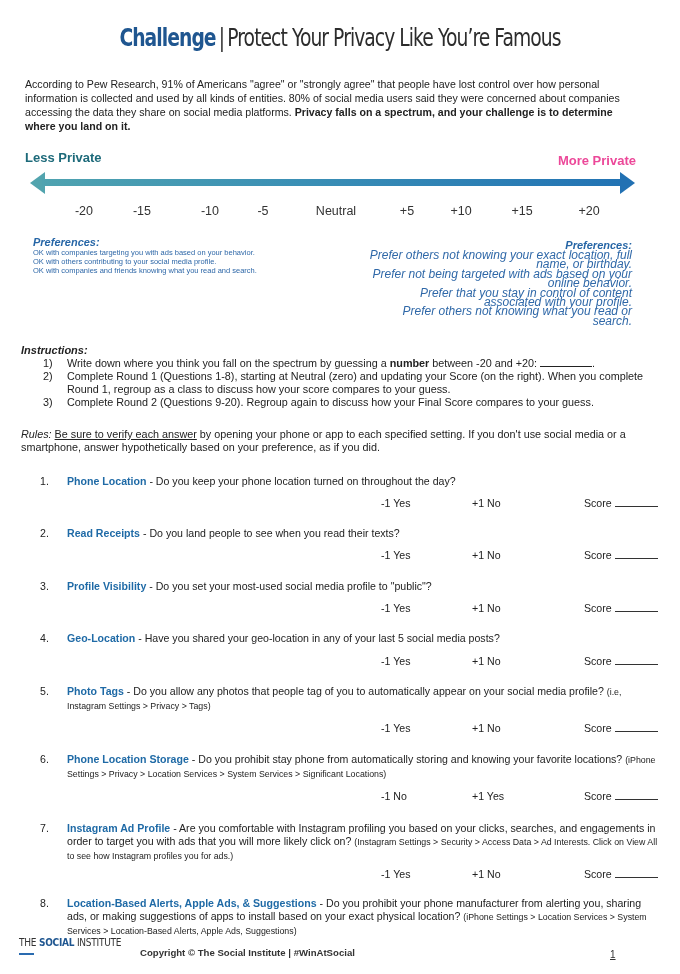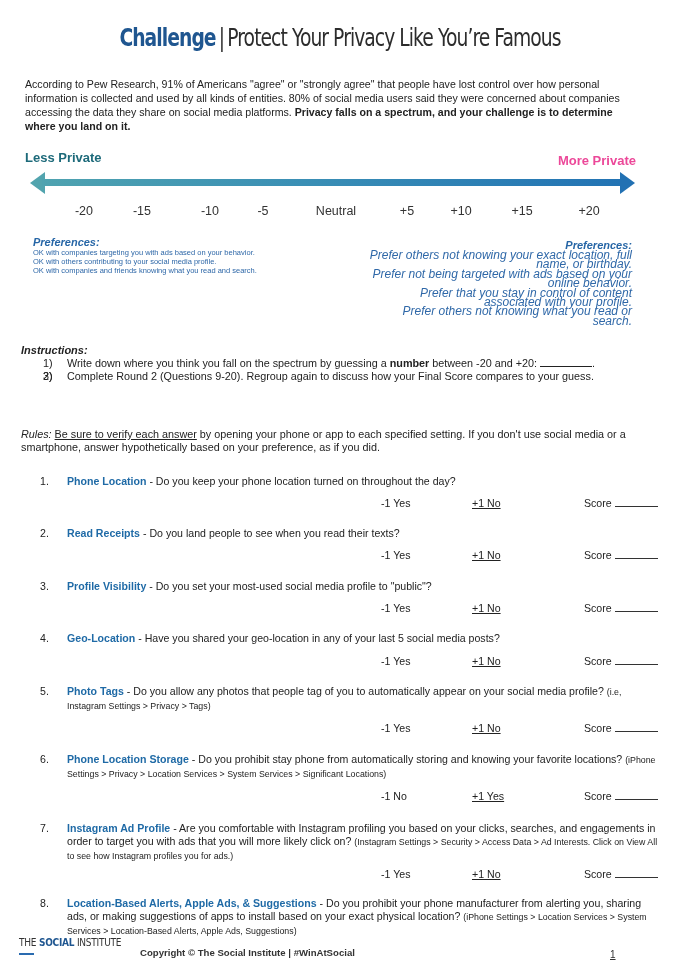--- a/index.html
+++ b/index.html
@@ -46,21 +46,21 @@
     .rules .label { font-style: italic; }
     .rules u { text-decoration: underline; margin-top: 32px; }
 
     .q { position: absolute; left: 40px; width: 620px; font-size: 10.6px; color: #222; }
     .q .qnum { position: absolute; left: 0; top: 0; }
     .q .qtext { margin-left: 27px; line-height: 12.8px; }
     .q .qtitle { color: #1f6aa6; font-weight: bold; }
     .q .qpath { font-size: 8.8px; }
     .opts { position: absolute; left: 16px; width: 620px; height: 14px; font-size: 10.6px; }
     .opt-a { position: absolute; left: 325px; }
-    .opt-b { position: absolute; left: 416px; text-decoration: underline; }
+    .opt-b { position: absolute; left: 416px; }
     .score { position: absolute; left: 528px; }
     .score .line { display: inline-block; width: 43px; border-bottom: 1px solid #333; height: 10px; margin-left: 3px; }
 
     .logo { position: absolute; top: 936px; left: 19px; font-family: "DejaVu Sans", sans-serif; font-size: 11px;
       transform: scaleX(0.82); transform-origin: 0 0; white-space: nowrap; letter-spacing: -0.3px; }
     .logo .the, .logo .inst { color: #333; }
     .logo .social { color: #1f5690; font-weight: bold; }
     .logo-bar { position: absolute; top: 953px; left: 19px; width: 15px; height: 2px; background: #2a6bb0; }
     .copyright { position: absolute; top: 947px; left: 140px; font-size: 9.6px; font-weight: bold; color: #333; }
     .page-num { position: absolute; top: 949px; left: 610px; font-size: 10px; color: #333; text-decoration: underline; }
@@ -112,20 +112,21 @@
 
 <div class="instr">
   <div class="instr-title">Instructions:</div>
   <ol>
     <li>
       <span class="num">1)</span>
       <span>Write down where you think you fall on the spectrum by guessing a </span><b>number</b><span> between -20 and +20: </span><span class="blank"></span>.
     </li>
     <li>
       <span class="num">2)</span>
+      <span>Complete Round 1 (Questions 1-8), starting at Neutral (zero) and updating your Score (on the right). When you complete Round 1, regroup as a class to discuss how your score compares to your guess.</span>
     </li>
     <li>
       <span class="num">3)</span>
       <span>Complete Round 2 (Questions 9-20). Regroup again to discuss how your Final Score compares to your guess.</span>
     </li>
   </ol>
 </div>
 
 <p class="rules">
   <span class="label">Rules:</span>

